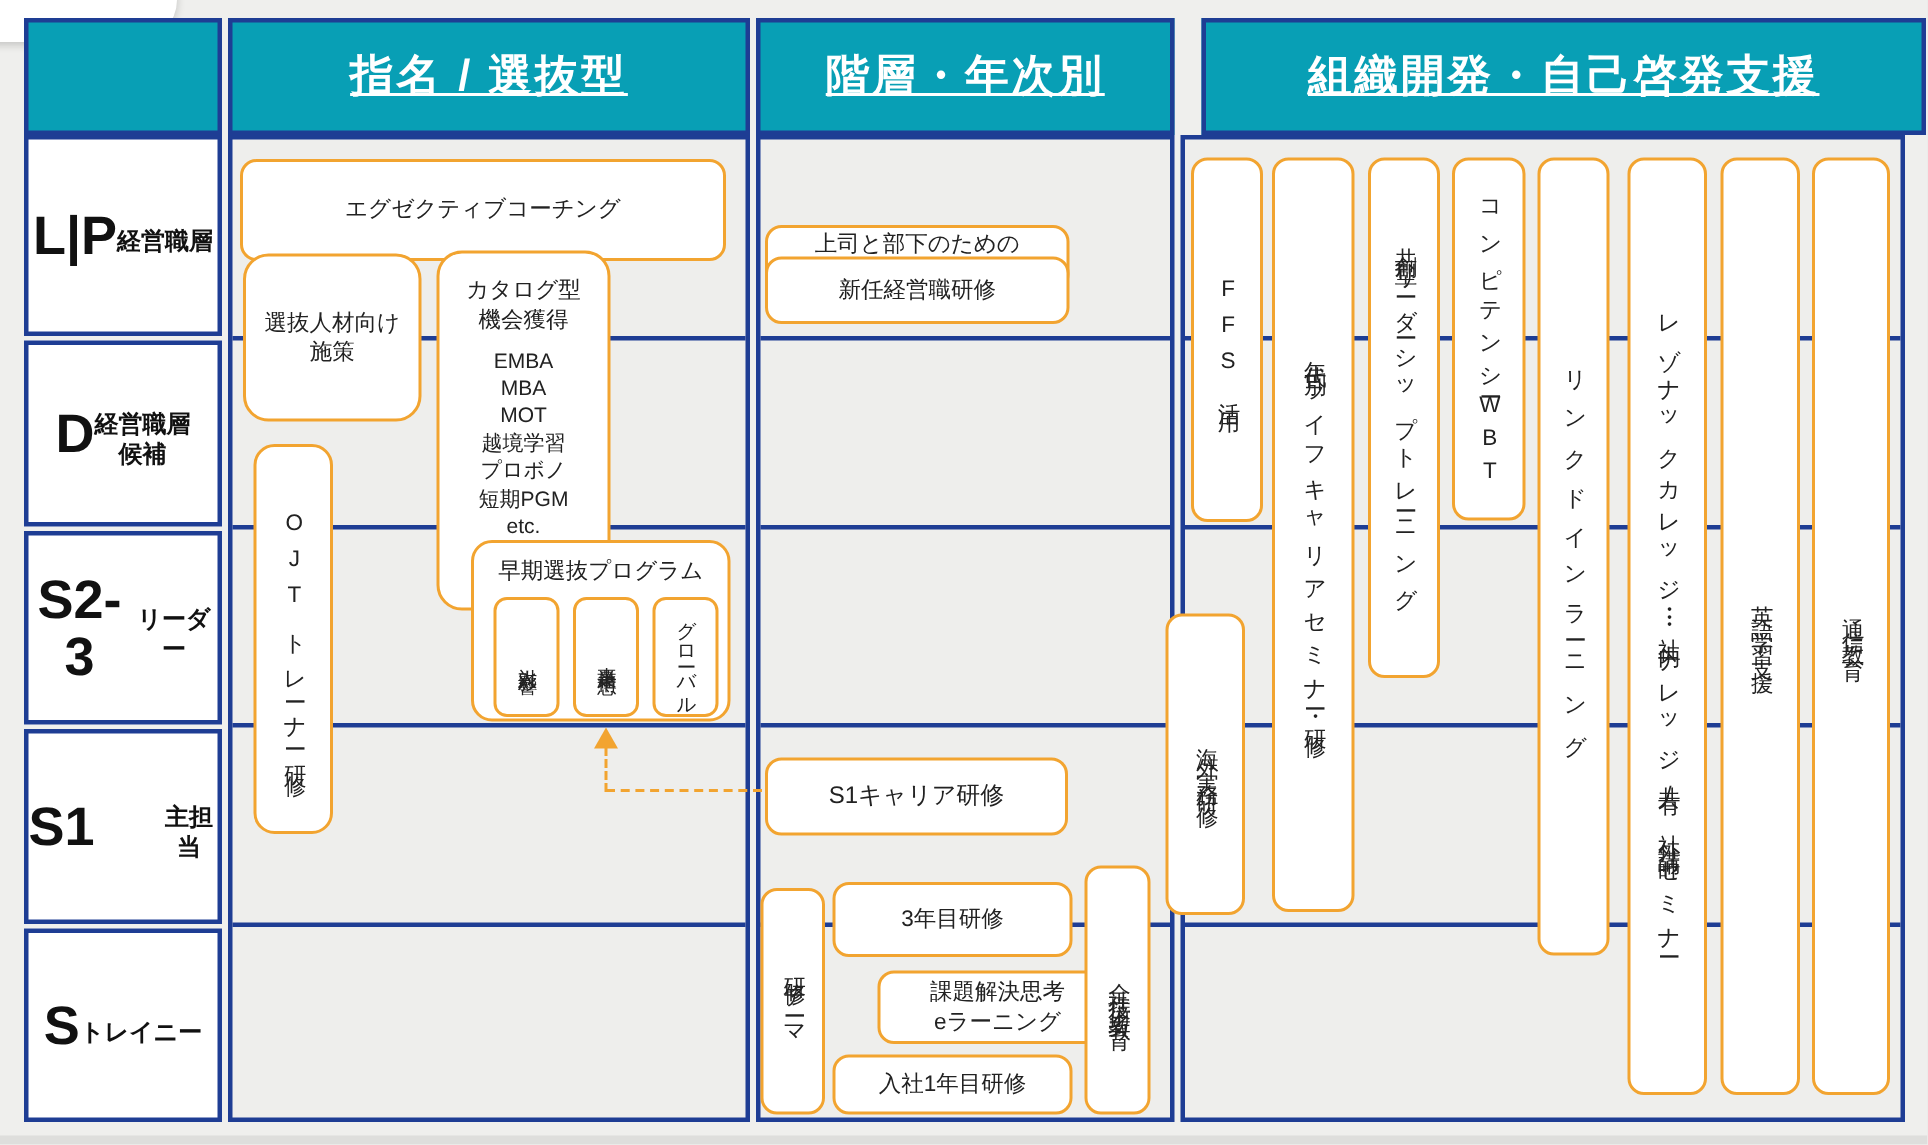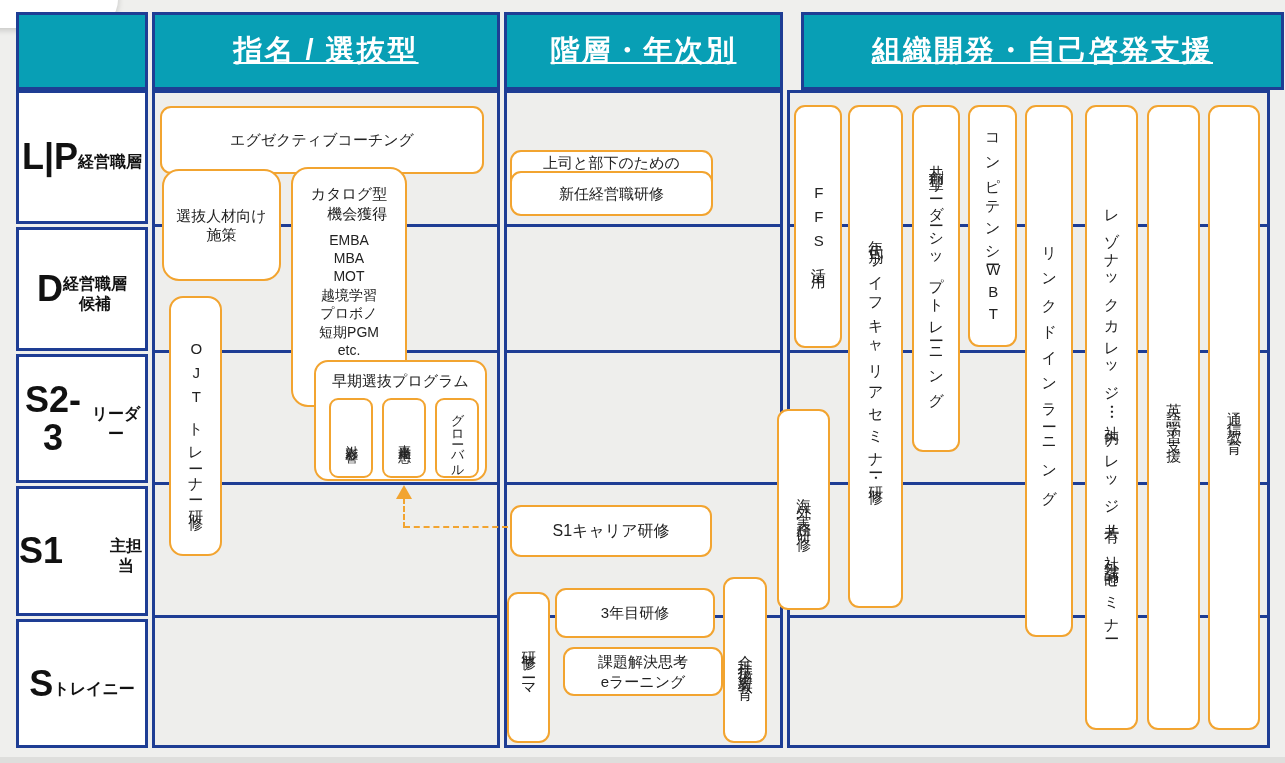--- a/index.html
+++ b/index.html
@@ -69,21 +69,21 @@
     white-space: pre-line; line-height: 1.3;
   }
   .vtext {
     writing-mode: vertical-rl; text-orientation: upright;
     letter-spacing: 5px; line-height: 1.1;
   }
   #b-exec      { left: 160px; top: 106px; width: 324px; height: 68px; }
   #b-selected  { left: 162px; top: 169px; width: 119px; height: 112px; border-radius: 17px; padding: 0 10px; }
   #b-catalog   { left: 291px; top: 167px; width: 116px; height: 240px; border-radius: 17px;
                  flex-direction: column; justify-content: flex-start; padding-top: 15px; }
-  #b-catalog .cat-title { font-size: 15px; line-height: 1.35; text-align: right; }
+  #b-catalog .cat-title { font-size: 15px; line-height: 1.35; }
   #b-catalog .cat-items { font-size: 14px; line-height: 1.32; margin-top: 6px; }
   #b-ojt       { left: 169px; top: 296px; width: 53px;  height: 260px; border-radius: 14px; }
   #b-ojt .vtext { letter-spacing: 7px; }
   #b-early     { left: 314px; top: 360px; width: 173px; height: 121px; border-radius: 14px; }
   #b-early .early-title { position: absolute; top: 9px; left: 0; right: 0; font-size: 15px; }
   .track {
     position: absolute; top: 36px; width: 44px; height: 80px;
     background: #fff; border: 2.5px solid #f2a430; border-radius: 9px;
     display: flex; align-items: center; justify-content: center;
     font-size: 13px; color: #222;
@@ -91,21 +91,21 @@
   .track .vtext { letter-spacing: 2px; }
   #t-taijin { left: 13px; } #t-jigyo { left: 66px; } #t-global { left: 119px; }
 
   #b-boss     { left: 510px; top: 119px; width: 203px; height: 44px; font-size: 15px; margin-top: 31px; }
   #b-newexec  { left: 510px; top: 171px; width: 203px; height: 45px; }
   #b-s2grade  { left: 510px; top: 419px; width: 202px; height: 55px; font-size: 16px; }
   #b-s1career { left: 510px; top: 505px; width: 202px; height: 52px; font-size: 16px; }
   #b-theme    { left: 507px; top: 592px; width: 43px;  height: 151px; }
   #b-theme .vtext { letter-spacing: 4px; }
   #b-3year    { left: 555px; top: 588px; width: 160px; height: 50px; }
-  #b-problem  { left: 563px; top: 647px; width: 160px; height: 49px; text-align: center; }
+  #b-problem  { left: 585px; top: 647px; width: 160px; height: 49px; text-align: center; }
   #b-1styear  { left: 555px; top: 703px; width: 160px; height: 40px; }
   #b-alleng   { left: 723px; top: 577px; width: 44px;  height: 166px; }
 
   #b-overseas { left: 777px;  top: 409px; width: 53px; height: 201px; }
   #b-overseas .vtext { letter-spacing: 8px; }
   #b-ffs      { left: 794px;  top: 105px; width: 48px; height: 243px; }
   #b-ffs .vtext { letter-spacing: 7px; }
   #b-life     { left: 848px;  top: 105px; width: 55px; height: 503px; }
   #b-cocreate { left: 912px;  top: 105px; width: 48px; height: 347px; }
   #b-wbt      { left: 968px;  top: 105px; width: 49px; height: 242px; }
@@ -212,20 +212,21 @@
   <div class="box" id="b-boss">上司と部下のための
 キャリア研修</div>
   <div class="box" id="b-newexec">新任経営職研修</div>
   <div class="box" id="b-s1career">S1キャリア研修</div>
   <div class="box" id="b-theme">
     <span class="vtext">研修テーマ</span>
   </div>
   <div class="box" id="b-3year">3年目研修</div>
   <div class="box" id="b-problem">課題解決思考
 eラーニング</div>
+  <div class="box" id="b-1styear">入社1年目研修</div>
   <div class="box" id="b-alleng">
     <span class="vtext">全社技術者教育</span>
   </div>
 
   <div class="box" id="b-overseas">
     <span class="vtext">海外実務研修</span>
   </div>
   <div class="box" id="b-ffs">
     <span class="vtext">FFS活用</span>
   </div>

